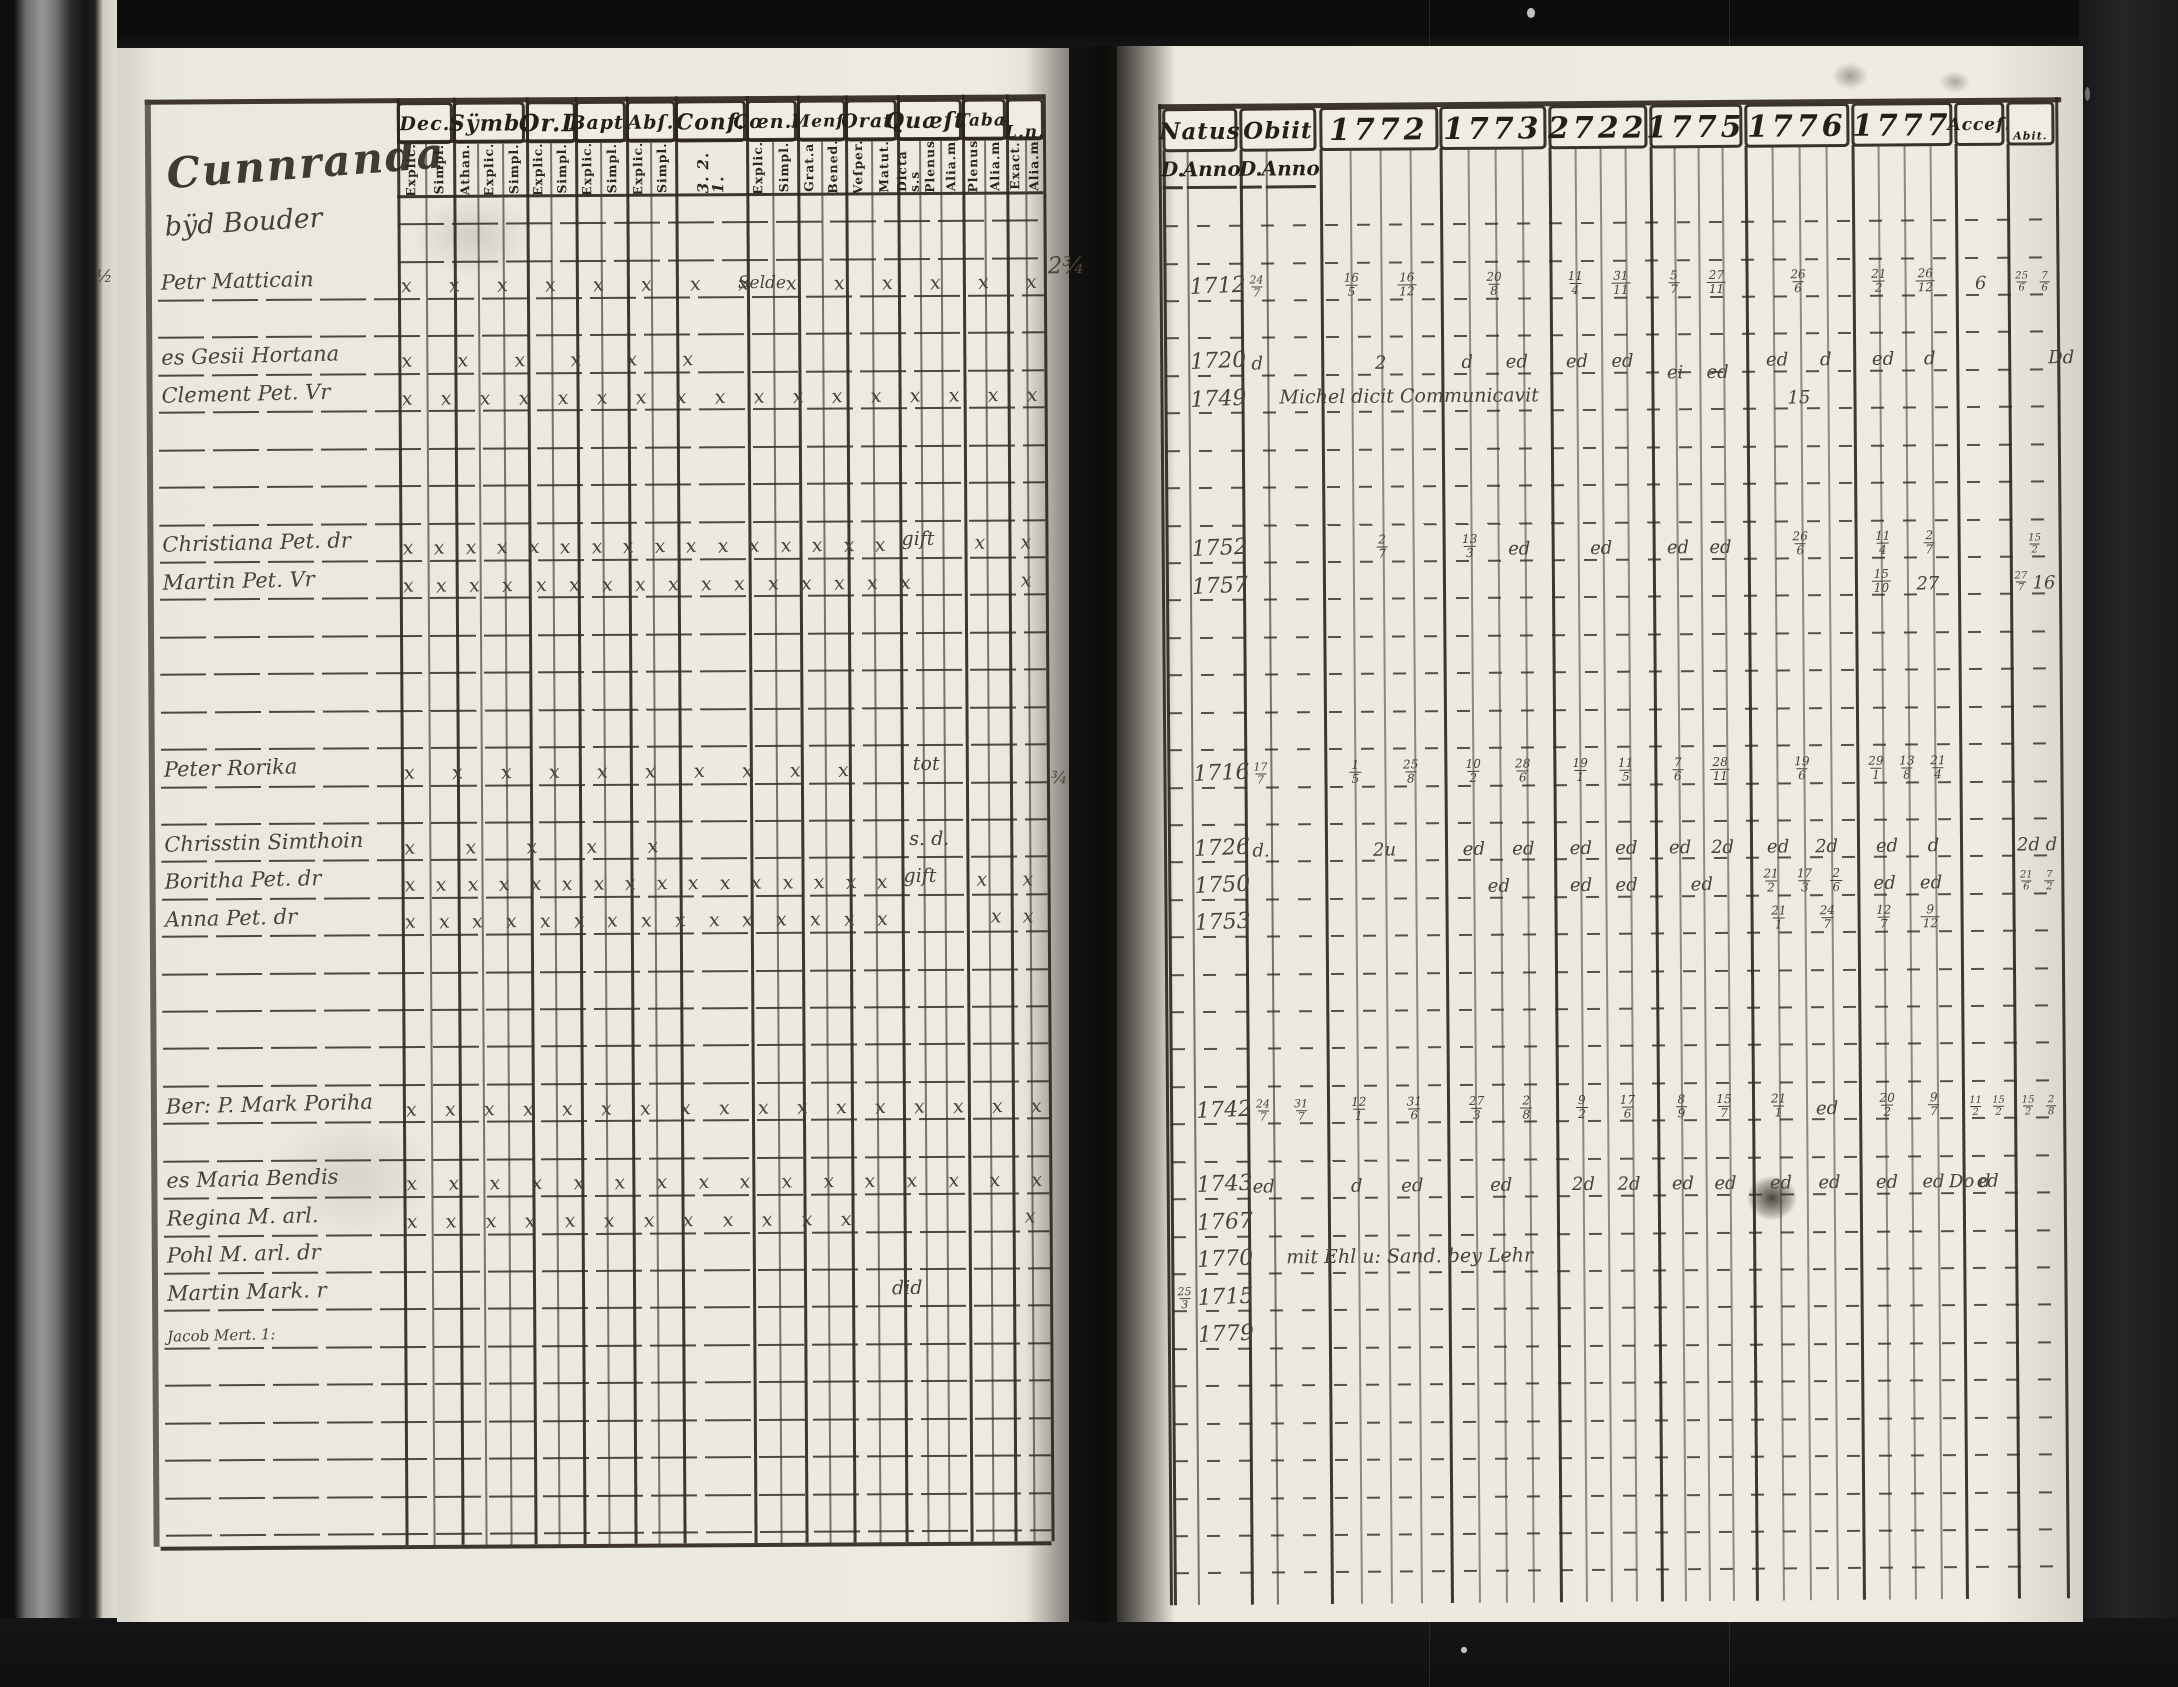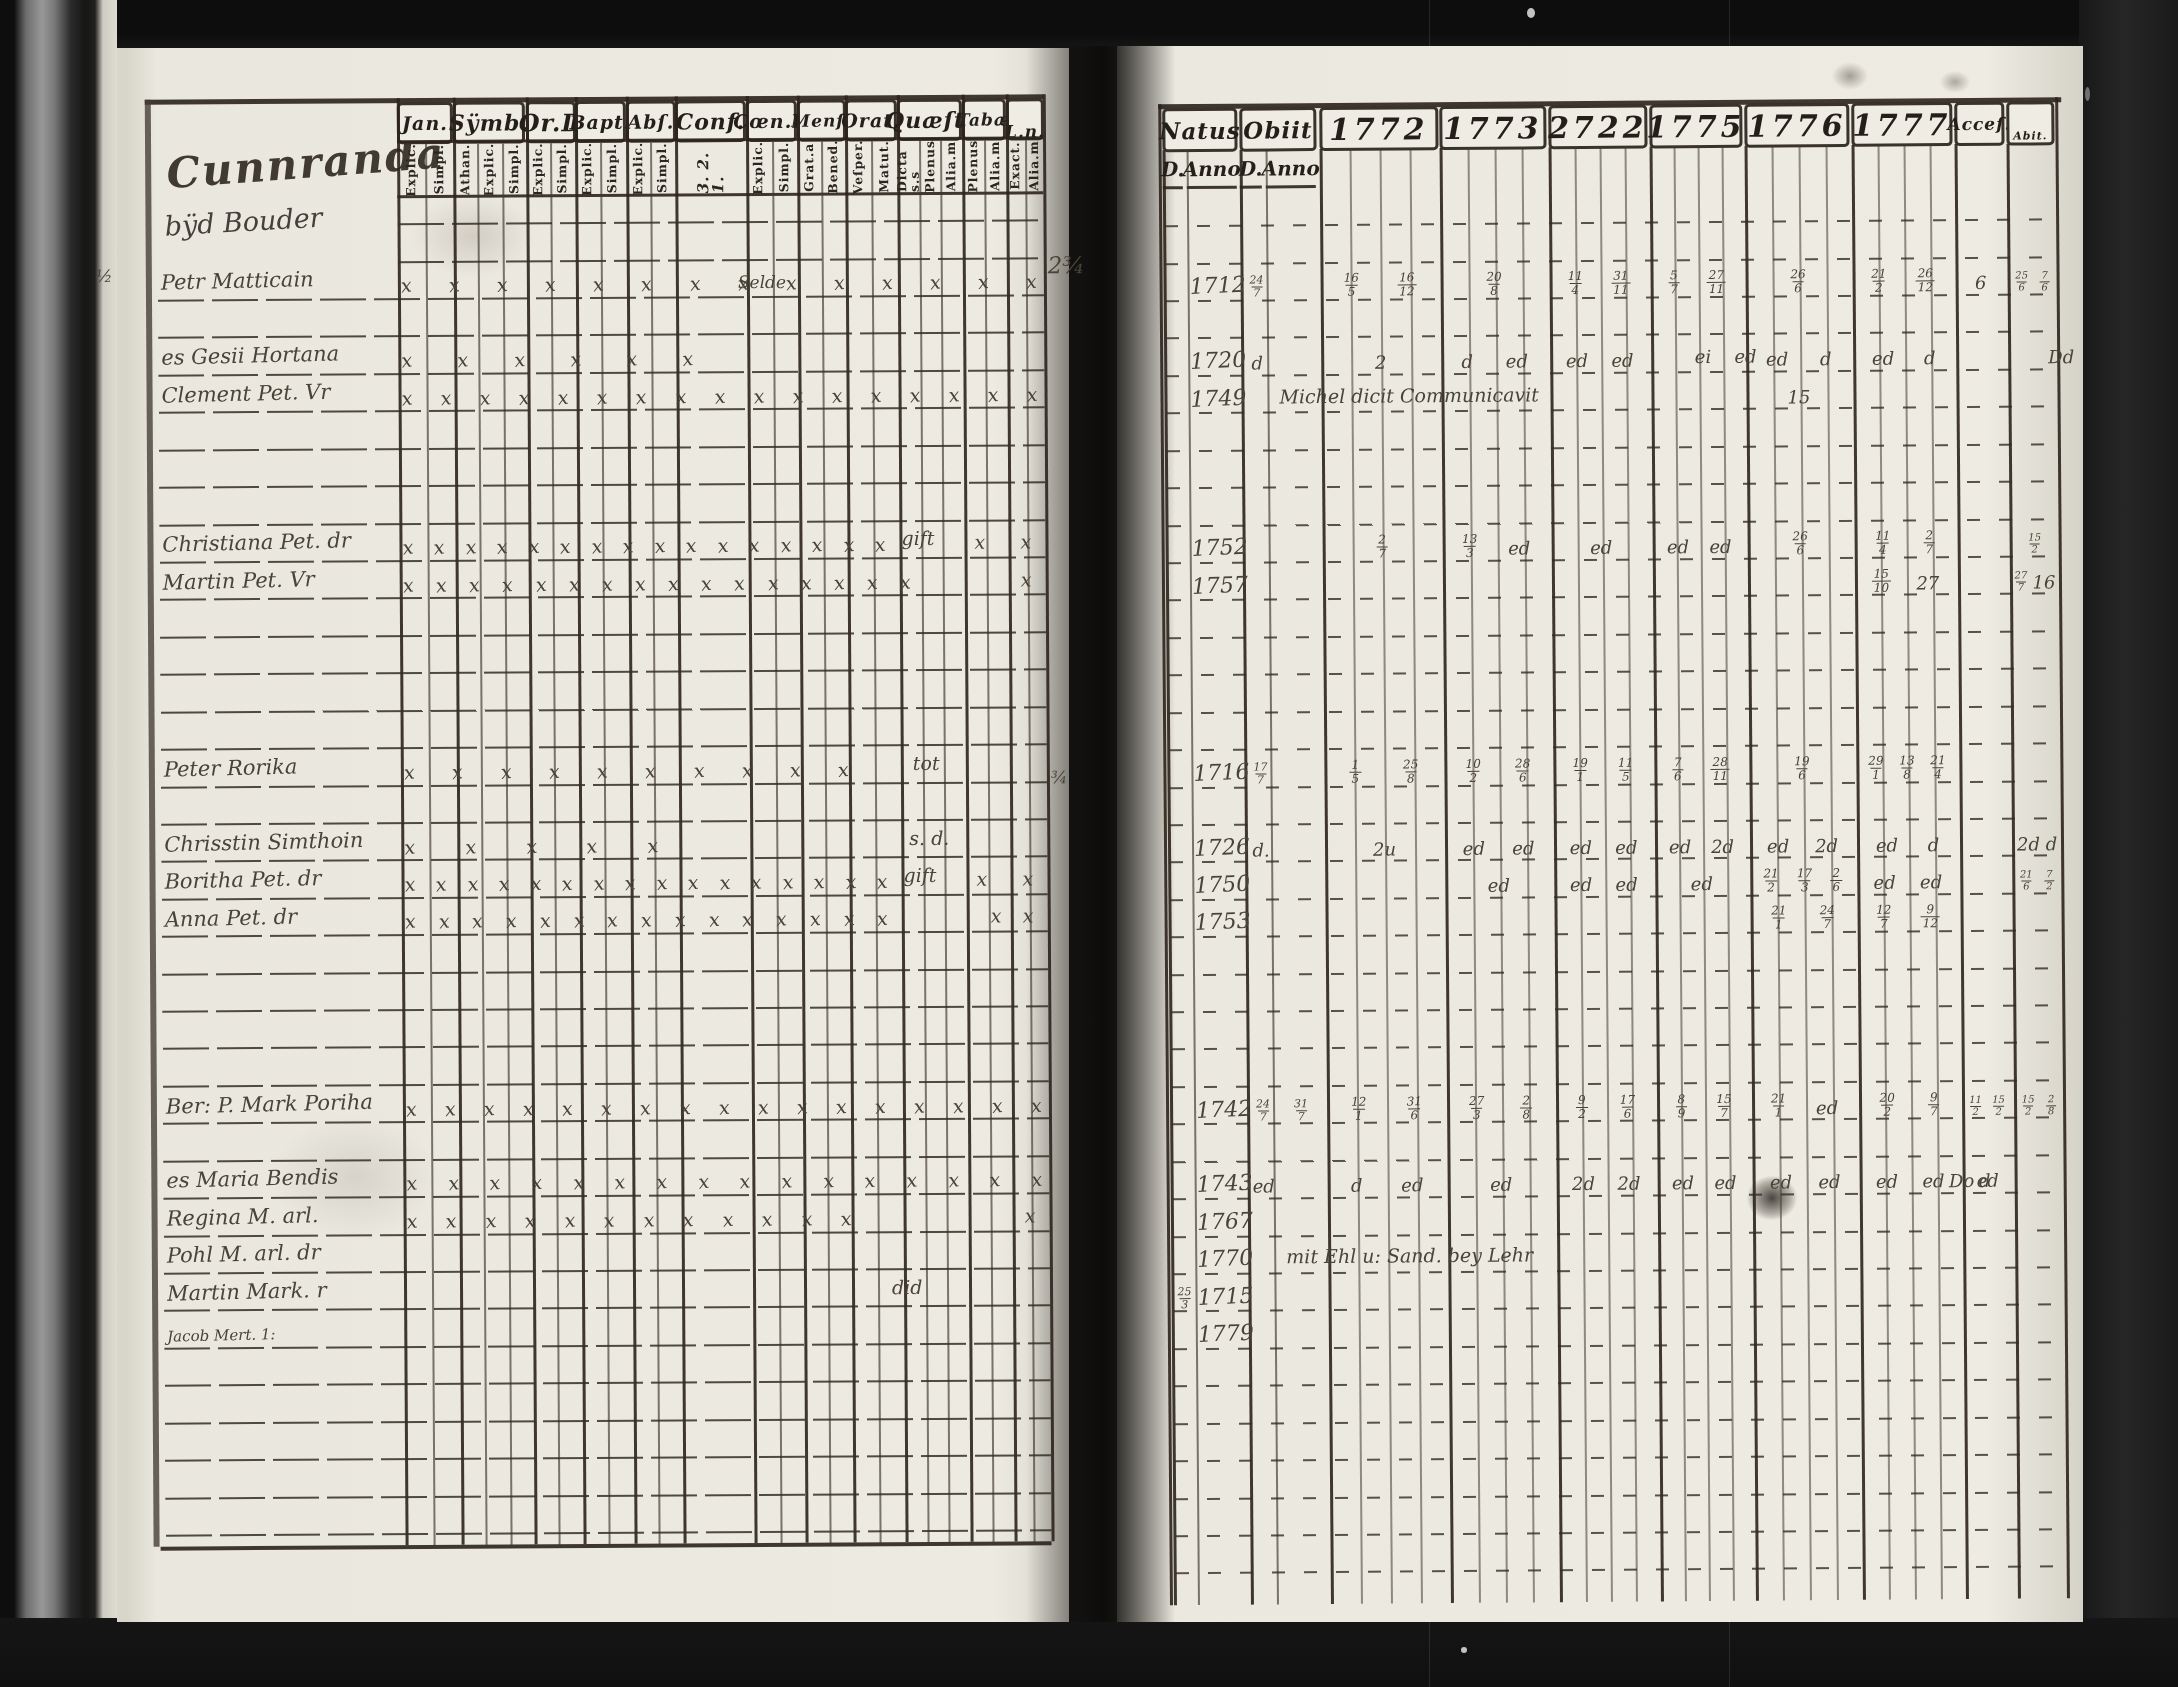--- a/index.html
+++ b/index.html
@@ -61,21 +61,21 @@
   <div class="abs speck" style="left:2085px;top:87px;width:5px;height:14px;opacity:.5;"></div>
 
   <div id="leftT" class="abs" style="left:0;top:0;width:2178px;height:1688px;transform:rotate(-0.35deg);transform-origin:594px 792px;">
     <div class="abs hw" style="left:170px;top:137px;font-size:42px;font-weight:700;transform:rotate(-4deg);letter-spacing:2px;color:#403a30;">Cunnranda</div>
     <div class="abs hw" style="left:168px;top:204px;font-size:27px;transform:rotate(-3deg);color:#46403.6;color:#46403a;">bÿd Bouder</div>
   <div class="abs" style="left: 149px; top: 97px; width: 899px; height: 5px; background: rgba(44, 36, 28, 0.9);"></div>
       <div class="abs" style="left: 149px; top: 97px; width: 6px; height: 1447px; background: rgba(70, 62, 52, 0.8);"></div>
       <div class="abs" style="left: 156px; top: 1544px; width: 891px; height: 4px; background: rgba(44, 36, 28, 0.9);"></div>
       <div class="abs" style="left: 1047px; top: 97px; width: 3px; height: 1447px; background: rgba(44, 36, 28, 0.9);"></div>
       <div class="hdr-cell abs" style="left: 401px; top: 101px; width: 50px; height: 36px;">
-        <span class="hdr-label" style="font-size: 19px;">Jan.</span>
+        <span class="hdr-label" style="font-size: 19px;">Dec.</span>
       </div>
       <div class="abs" style="left: 401px; top: 143px; width: 28px; height: 51px; display: flex; align-items: center; justify-content: center;">
         <span class="vlabel">Explic.</span>
       </div>
       <div class="abs" style="left: 429px; top: 143px; width: 28px; height: 51px; display: flex; align-items: center; justify-content: center;">
         <span class="vlabel">Simpl.</span>
       </div>
       <div class="hdr-cell abs" style="left: 457px; top: 101px; width: 66px; height: 36px;">
         <span class="hdr-label" style="font-size: 22px;">Sÿmb.</span>
       </div>
@@ -652,21 +652,21 @@
         <span class="hw" style="font-size: 18px;">2</span>
       </div>
       <div class="entry abs" style="left: 1449px; top: 344px; width: 99px; height: 27px;">
         <span class="hw" style="font-size: 18px;">d</span>
         <span class="hw" style="font-size: 18px;">ed</span>
       </div>
       <div class="entry abs" style="left: 1558px; top: 344px; width: 91px; height: 27px;">
         <span class="hw" style="font-size: 18px;">ed</span>
         <span class="hw" style="font-size: 18px;">ed</span>
       </div>
-      <div class="entry abs" style="left: 1659px; top: 341px; width: 85px; height: 27px; padding-left: 28px;">
+      <div class="entry abs" style="left: 1659px; top: 356px; width: 85px; height: 27px;">
         <span class="hw" style="font-size: 18px;">ei</span>
         <span class="hw" style="font-size: 18px;">ed</span>
       </div>
       <div class="entry abs" style="left: 1754px; top: 344px; width: 97px; height: 27px;">
         <span class="hw" style="font-size: 18px;">ed</span>
         <span class="hw" style="font-size: 18px;">d</span>
       </div>
       <div class="entry abs" style="left: 1861px; top: 344px; width: 93px; height: 27px;">
         <span class="hw" style="font-size: 18px;">ed</span>
         <span class="hw" style="font-size: 18px;">d</span>

